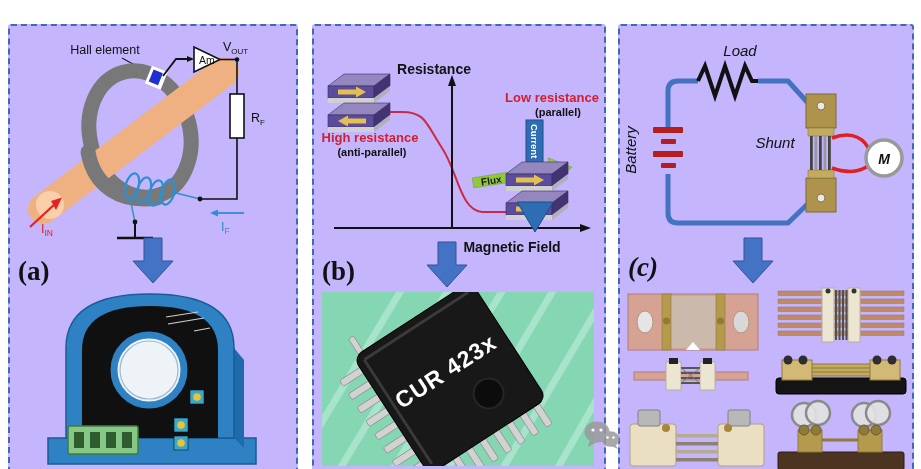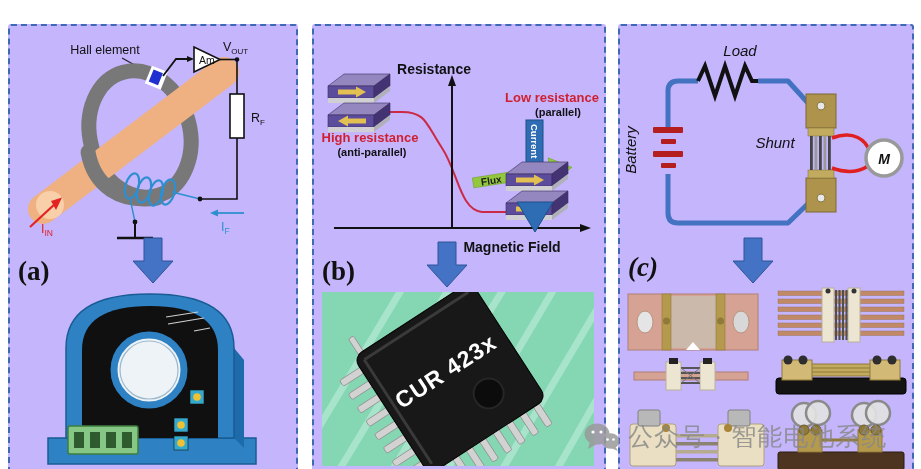--- a/index.html
+++ b/index.html
@@ -363,16 +363,15 @@
         <ellipse cx="13" cy="12" rx="12.5" ry="10.5"></ellipse>
         <polygon points="6,19 4,27 13,22"></polygon>
         <ellipse cx="26.5" cy="19" rx="9" ry="7.8"></ellipse>
         <polygon points="31,24 34,29 27,26"></polygon>
       </g>
       <circle cx="9" cy="10" r="1.6" fill="#fff"></circle>
       <circle cx="17" cy="10" r="1.6" fill="#fff"></circle>
       <circle cx="23.5" cy="17.5" r="1.3" fill="#fff"></circle>
       <circle cx="29.5" cy="17.5" r="1.3" fill="#fff"></circle>
     </svg>
-    <span>公众号 · 智能电池系统</span>
   </div>
 
 </div>
 
 </body></html>

